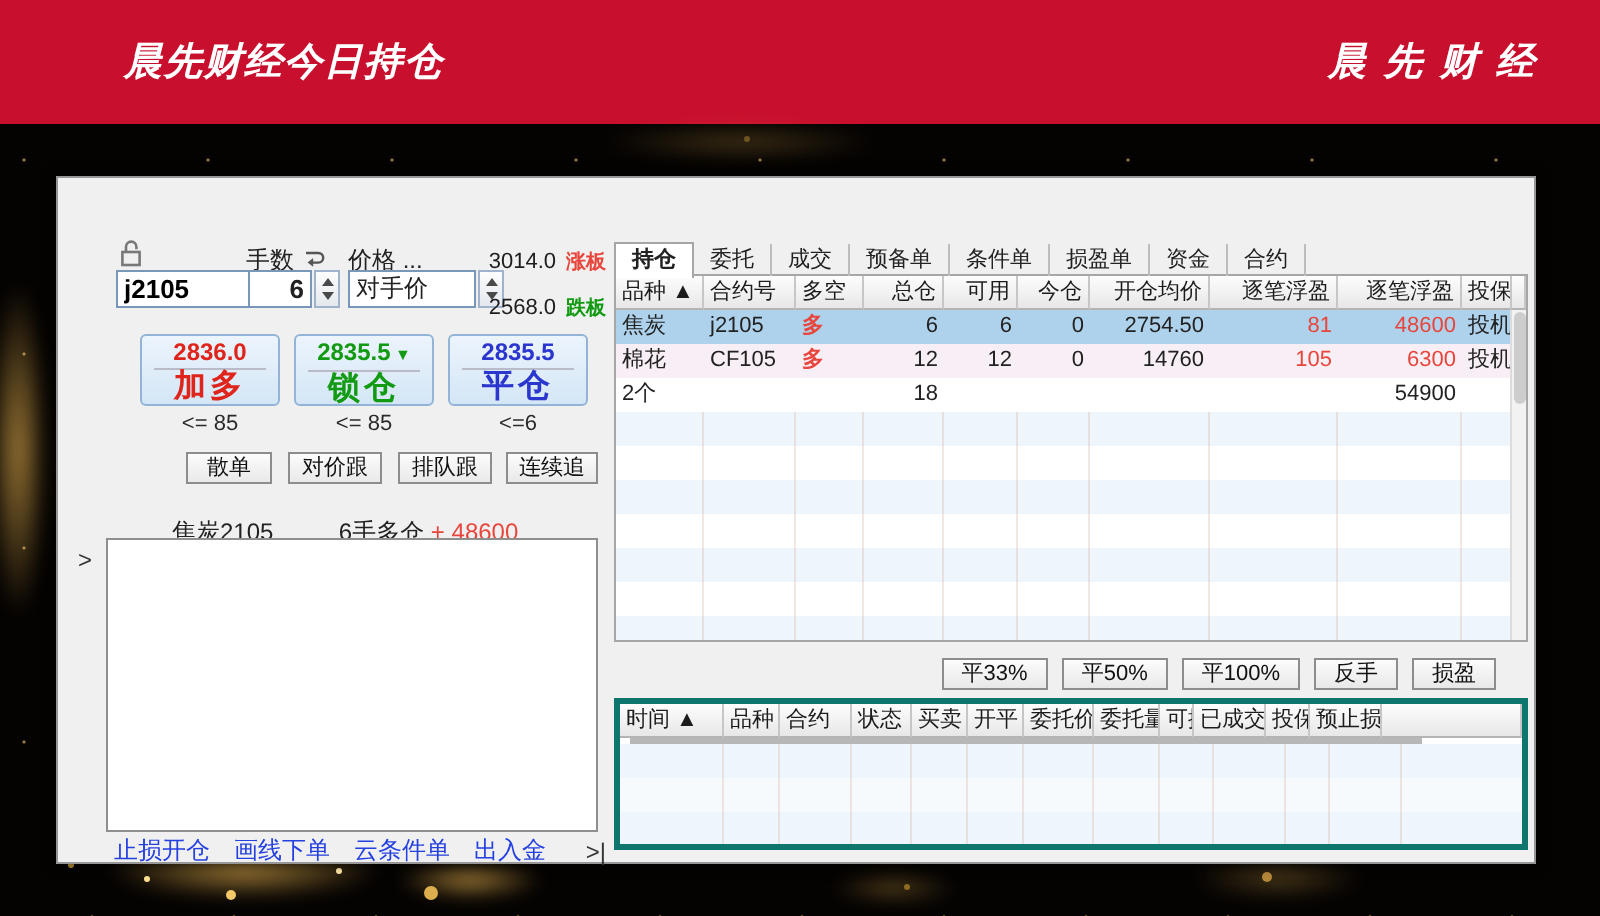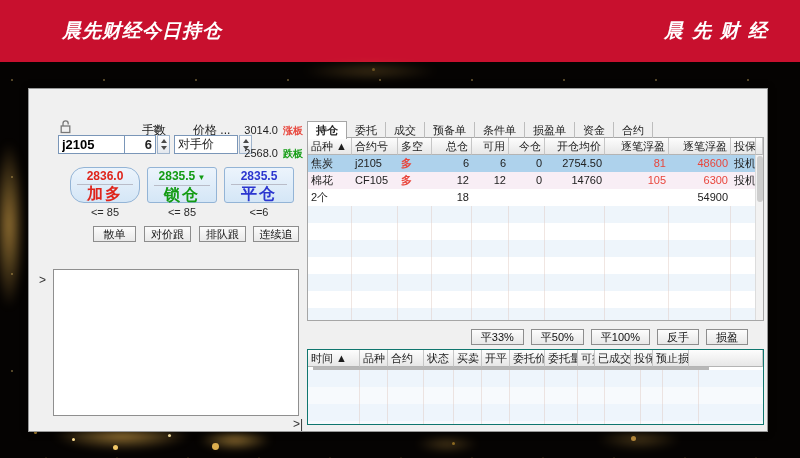--- a/index.html
+++ b/index.html
@@ -41,21 +41,21 @@
   .titlebar { position:absolute; left:0; top:0; width:738px; height:26px; background:#fbfbfb;
     border-bottom:1px solid #e2e2e2; display:flex; align-items:center; }
   .titlebar .tt { margin-left:10px; white-space:nowrap; color:#1b1b1b; }
   .masked { display:inline-block; width:24px; height:9px; background:#9b9b9b; border-radius:2px;
     filter:blur(1.4px); opacity:.75; vertical-align:-1px; margin:0 2px; }
   .ticons { position:absolute; right:12px; top:6px; display:flex; gap:12px; }
   .ticons .ic { width:14px; height:14px; cursor:pointer; }
 
   
   .abs { position:absolute; }
-  .lbl { font-size:12px; color:#222; white-space:nowrap;margin-left:19px; }
+  .lbl { font-size:12px; color:#222; white-space:nowrap; }
   .inbox { border:1px solid #7a96b8; background:#fff; height:19px; }
   .contract-in { width:78px; font:bold 13px "Liberation Sans","DejaVu Sans",sans-serif; padding:0 3px; outline:none; }
   .spin { display:flex; height:19px; }
   .spin .val { border:1px solid #7a96b8; background:#fff; text-align:right; padding:0 3px; line-height:17px;
     font-weight:bold; font-size:13px; }
   .spin .combo-val { font-weight:normal; text-align:left; }
   .arrows { width:13px; margin-left:1px; border:1px solid #9fb4cc; background:linear-gradient(#fdfdfd,#e4e8ee);
     display:flex; flex-direction:column; align-items:center; justify-content:space-evenly; cursor:pointer; }
   .tri-u { width:0; height:0; border-left:3px solid transparent; border-right:3px solid transparent; border-bottom:4px solid #4a4a4a; }
   .tri-d { width:0; height:0; border-left:3px solid transparent; border-right:3px solid transparent; border-top:4px solid #4a4a4a; }
@@ -77,21 +77,21 @@
 
   
   .tabbar { position:absolute; left:278px; top:32px; height:17px; display:flex; z-index:2; }
   .tab { height:16px; margin-top:1px; line-height:16px; padding:0 8px; font-size:11px; color:#222;
     border-right:1px solid #bdbdbd; cursor:pointer; white-space:nowrap; }
   .tab.active { height:18px; margin-top:0; line-height:17px; background:#fff; font-weight:bold;
     border:1px solid #a6a6a6; border-bottom:none; }
   .tbox { position:absolute; left:278px; top:48px; width:457px; height:184px; background:#fff;
     border:1px solid #a6a6a6; overflow:hidden; }
   .obox { position:absolute; left:278px; top:260px; width:457px; height:76px; background:#fff;
-    border:1px solid #0f766e; overflow:hidden; }
+    border:3px solid #0f766e; overflow:hidden; }
   .hrow, .trow { display:flex; height:17px; white-space:nowrap; }
   .th { height:17px; line-height:16px; font-size:11px; padding:0 3px; color:#1c1c1c;
     background:linear-gradient(#fdfdfd,#e7e7e7); border-right:1px solid #c6c6c6; border-bottom:1px solid #b4b4b4;
     overflow:hidden; cursor:pointer; }
   .td { height:17px; line-height:17px; font-size:11px; padding:0 3px; overflow:hidden; }
   .fill-td { border-right:1px solid rgba(222,200,190,.45); }
   .trow.sel { background:var(--sel,#aed2ec); }
   .trow.alt { background:var(--alt,#f8eef5); }
   .red { color:var(--red,#e8463c); }
   .vscroll { position:absolute; right:0; top:17px; bottom:0; width:8px; background:#f2f2f2; border-left:1px solid #dcdcdc; cursor:pointer; }
@@ -159,21 +159,21 @@
     <div class="abs limit" style="left:192px;top:35px">
       <span class="num">3014.0</span>
       <span class="tag" style="color:var(--red)">涨板</span>
     </div>
     <div class="abs limit" style="left:192px;top:58px">
       <span class="num">2568.0</span>
       <span class="tag" style="color:var(--green)">跌板</span>
     </div>
 
     <div id="tradeButtons">
-        <div class="bigbtn" style="left: 41px; top: 78px; color: rgb(223, 36, 27); border-radius: 14px;">
+        <div class="bigbtn" style="left: 41px; top: 78px; color: rgb(223, 36, 27);">
           <div class="p">2836.0</div>
           <div class="l">加多</div>
         </div>
         <div class="maxlbl" style="left: 41px; top: 117px;">&lt;= 85</div>
         <div class="bigbtn" style="left: 118px; top: 78px; color: rgb(18, 155, 18);">
           <div class="p">2835.5<span style="font-size: 8px;"> ▼</span></div>
           <div class="l">锁仓</div>
         </div>
         <div class="maxlbl" style="left: 118px; top: 117px;">&lt;= 85</div>
         <div class="bigbtn" style="left: 195px; top: 78px; color: rgb(43, 54, 207);">
@@ -182,25 +182,37 @@
         </div>
         <div class="maxlbl" style="left: 195px; top: 117px;">&lt;=6</div>
       </div>
     <div id="quickButtons">
         <div class="qbtn" style="left: 64px; top: 137px; width: 43px;">散单</div>
         <div class="qbtn" style="left: 115px; top: 137px; width: 47px;">对价跟</div>
         <div class="qbtn" style="left: 170px; top: 137px; width: 47px;">排队跟</div>
         <div class="qbtn" style="left: 224px; top: 137px; width: 46px;">连续追</div>
       </div>
 
+    <div class="abs posline" style="left:57px;top:169px">
+      <span>焦炭2105</span>
+      <span style="display:inline-block;width:26px"></span>
+      <span>6手多仓</span>
+      <span class="pnl">+ 48600</span>
+    </div>
 
     <span class="abs chev" style="left:10px;top:184px">&gt;</span>
     <div class="abs listbox" style="left:24px;top:180px;width:246px;height:147px"></div>
 
     <div class="abs" style="left:28px;top:328px;width:246px;display:flex;gap:12px;align-items:center">
+      <span id="footerLinks" style="display:flex;gap:12px">
+          <span class="flink">止损开仓</span>
+          <span class="flink">画线下单</span>
+          <span class="flink">云条件单</span>
+          <span class="flink">出入金</span>
+        </span>
       <span class="chev" style="margin-left:auto">&gt;|</span>
     </div>
 
     <div class="tabbar" id="tabbar">
         <div class="tab active">持仓</div>
         <div class="tab">委托</div>
         <div class="tab">成交</div>
         <div class="tab">预备单</div>
         <div class="tab">条件单</div>
         <div class="tab">损盈单</div>

